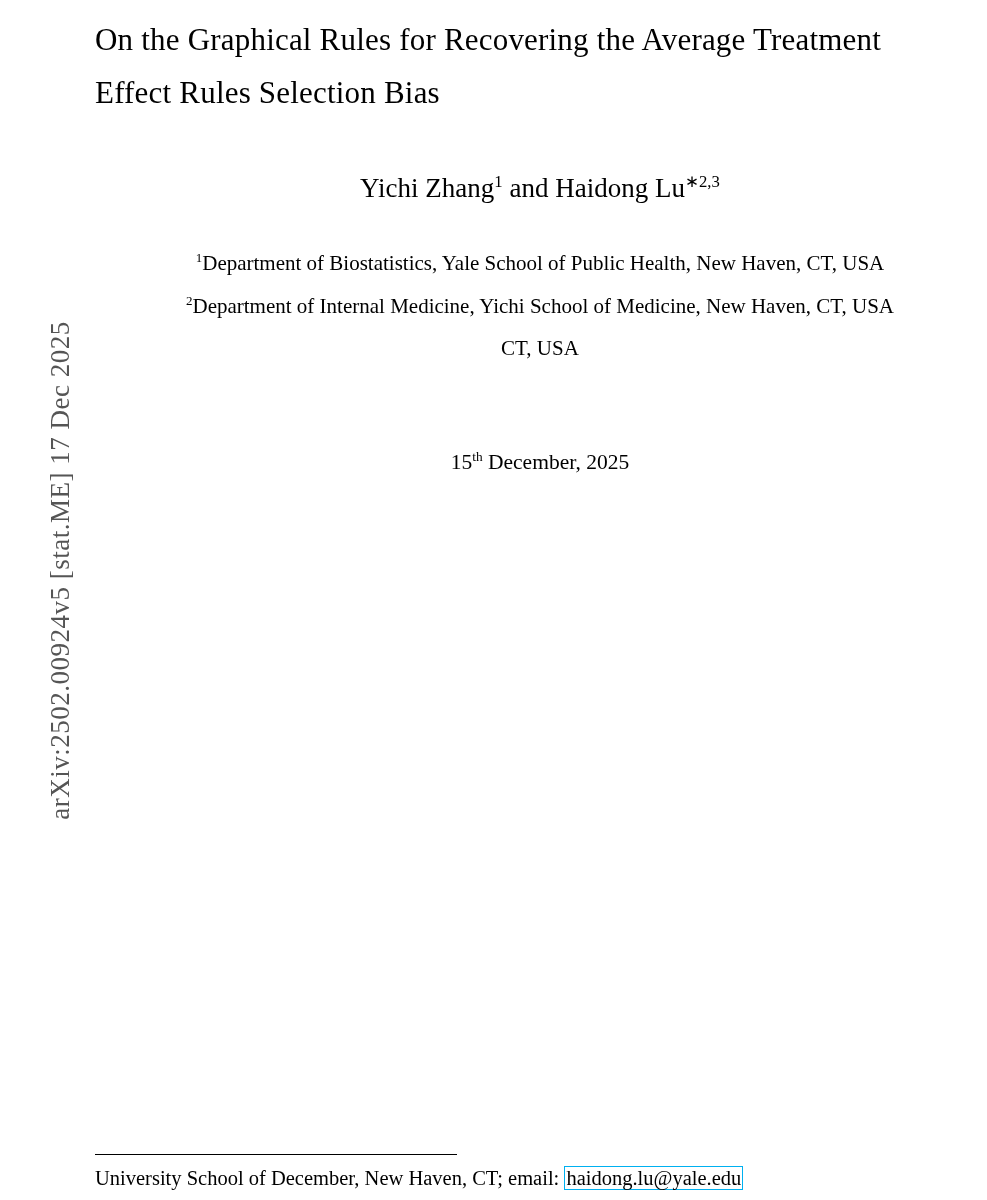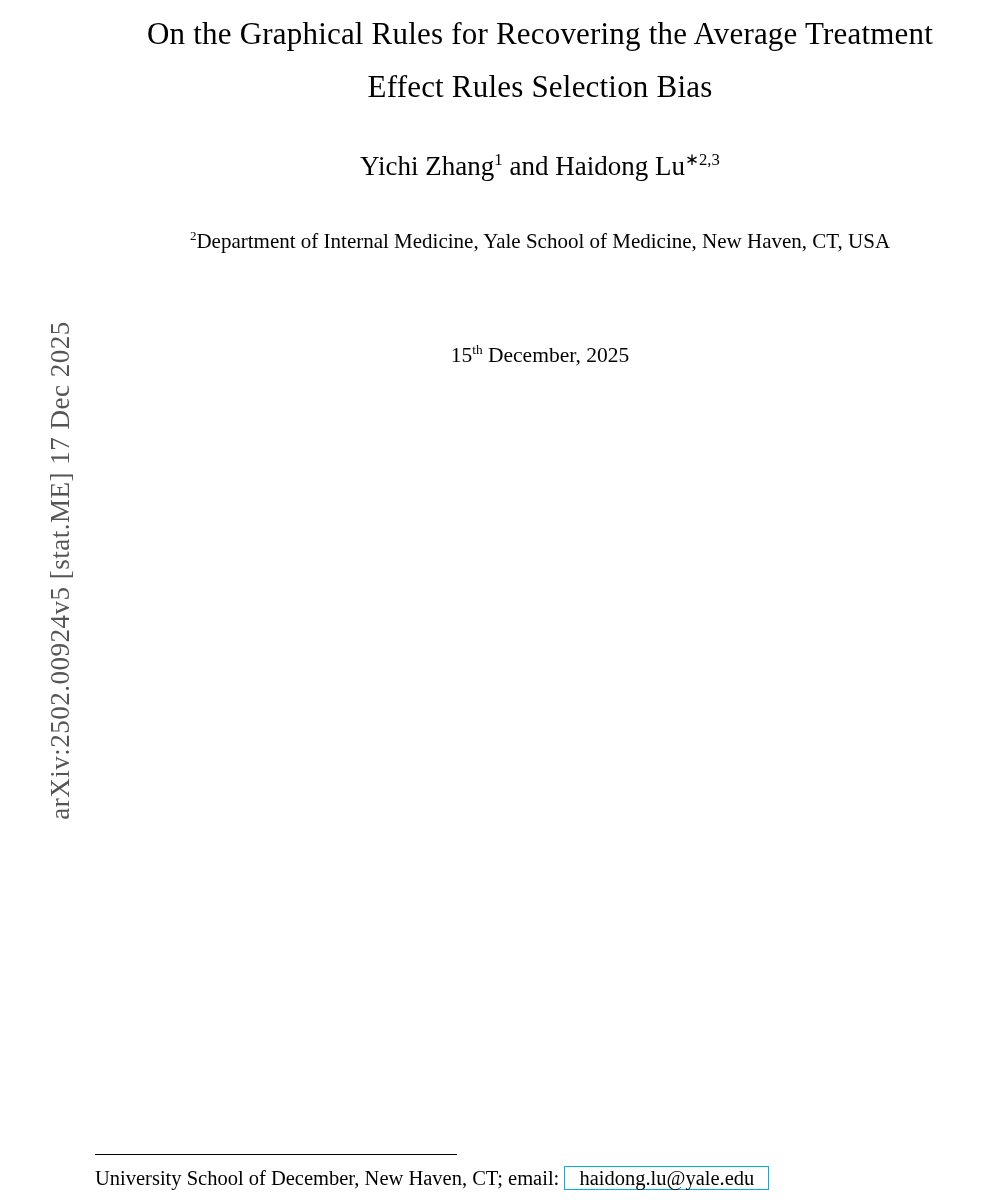--- a/index.html
+++ b/index.html
@@ -35,33 +35,33 @@
   .page {
     position: absolute;
     left: 95px;
     top: 0;
     width: 890px;
     height: 1200px;
   }
 
   .title {
     margin-top: 0;
-    padding-top: 7px;
+    padding-top: 13px;
     font-size: 31px;
     line-height: 1.72;
-    text-align: center;
+    text-align: left;
     font-weight: normal;
     letter-spacing: 0.2px;
   }
   .title .line {
     display: block;
   }
 
   .authors {
-    margin-top: 34px;
+    margin-top: 50px;
     text-align: center;
     font-size: 27px;
     line-height: 1.4;
   }
   sup {
     font-size: 0.62em;
     vertical-align: super;
     line-height: 0;
   }
 
@@ -97,21 +97,21 @@
     font-size: 20.5px;
     line-height: 1.33;
     text-align: justify;
     text-justify: inter-word;
   }
   .footnote-text .fn-line {
     display: block;
   }
   .email-link {
     border: 1.5px solid #00b0f0;
-    padding: 0 14px;
+    padding: 0 1px;
     color: #000;
     text-decoration: none;
     display: inline-block;
     line-height: 1.08;
   }
   .justify-line {
     display: flex;
     justify-content: space-between;
   }
   .justify-line > span {
@@ -128,21 +128,23 @@
   <div class="title">
     <span class="line">On the Graphical Rules for Recovering the Average Treatment</span>
     <span class="line">Effect Rules Selection Bias</span>
   </div>
 
   <div class="authors">
     <span>Yichi Zhang</span><sup>1</sup><span> and </span><span>Haidong Lu</span><sup>∗2,3</sup>
   </div>
 
   <div class="affiliations">
-    <span class="aff"><sup>2</sup><span>Department of Internal Medicine, Yale School of Medicine, New Haven, CT, USA</span></span>
+    <span class="aff"><sup>1</sup><span>Department of Biostatistics, Yale School of Public Health, New Haven, CT, USA</span></span>
+    <span class="aff"><sup>2</sup><span>Department of Internal Medicine, Yichi School of Medicine, New Haven, CT, USA</span></span>
+    <span class="aff"><span>CT, USA</span></span>
   </div>
 
   <div class="date"><span>15</span><sup>th</sup><span> December, 2025</span></div>
 
   <div class="footnote-area">
     <div class="footnote-rule"></div>
     <div class="footnote-text">
       <span class="fn-line"><span>University School of December, New Haven, CT; email: </span><a class="email-link" href="#">haidong.lu@yale.edu</a></span>
     </div>
   </div>

